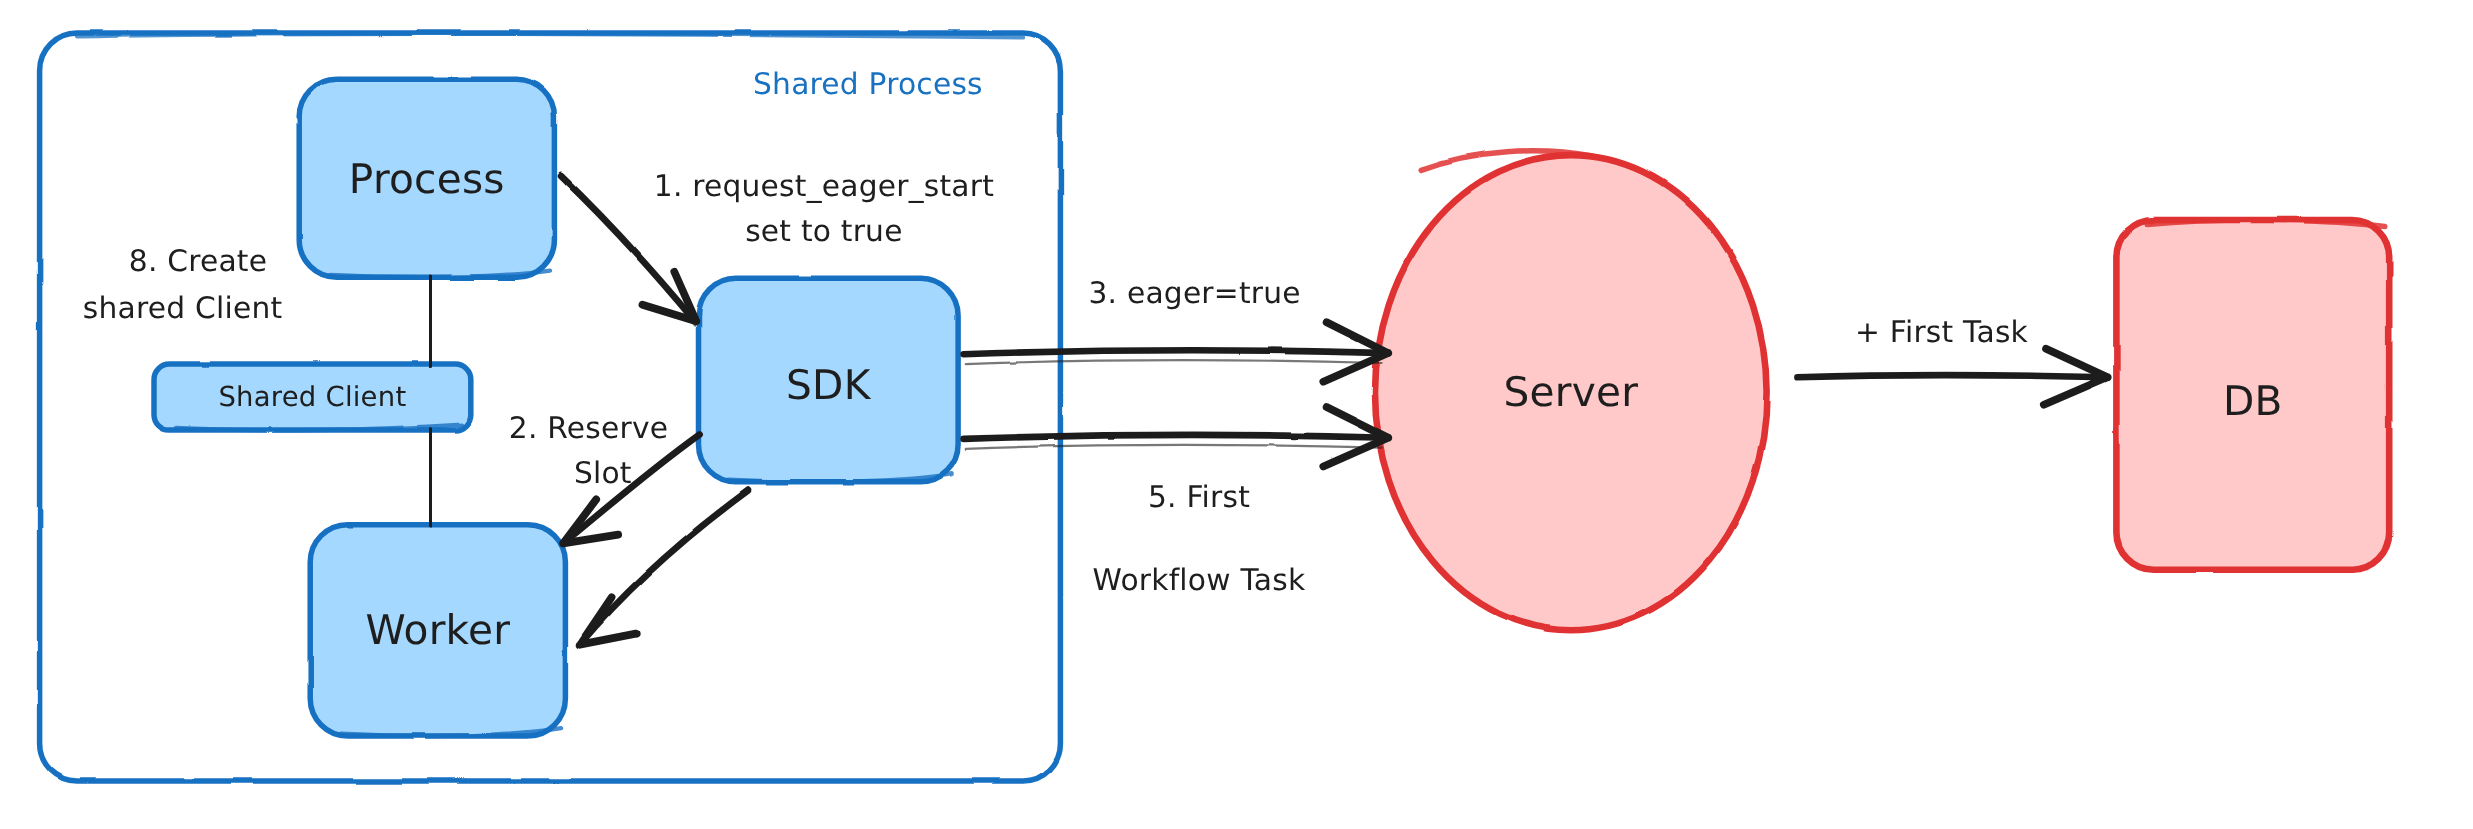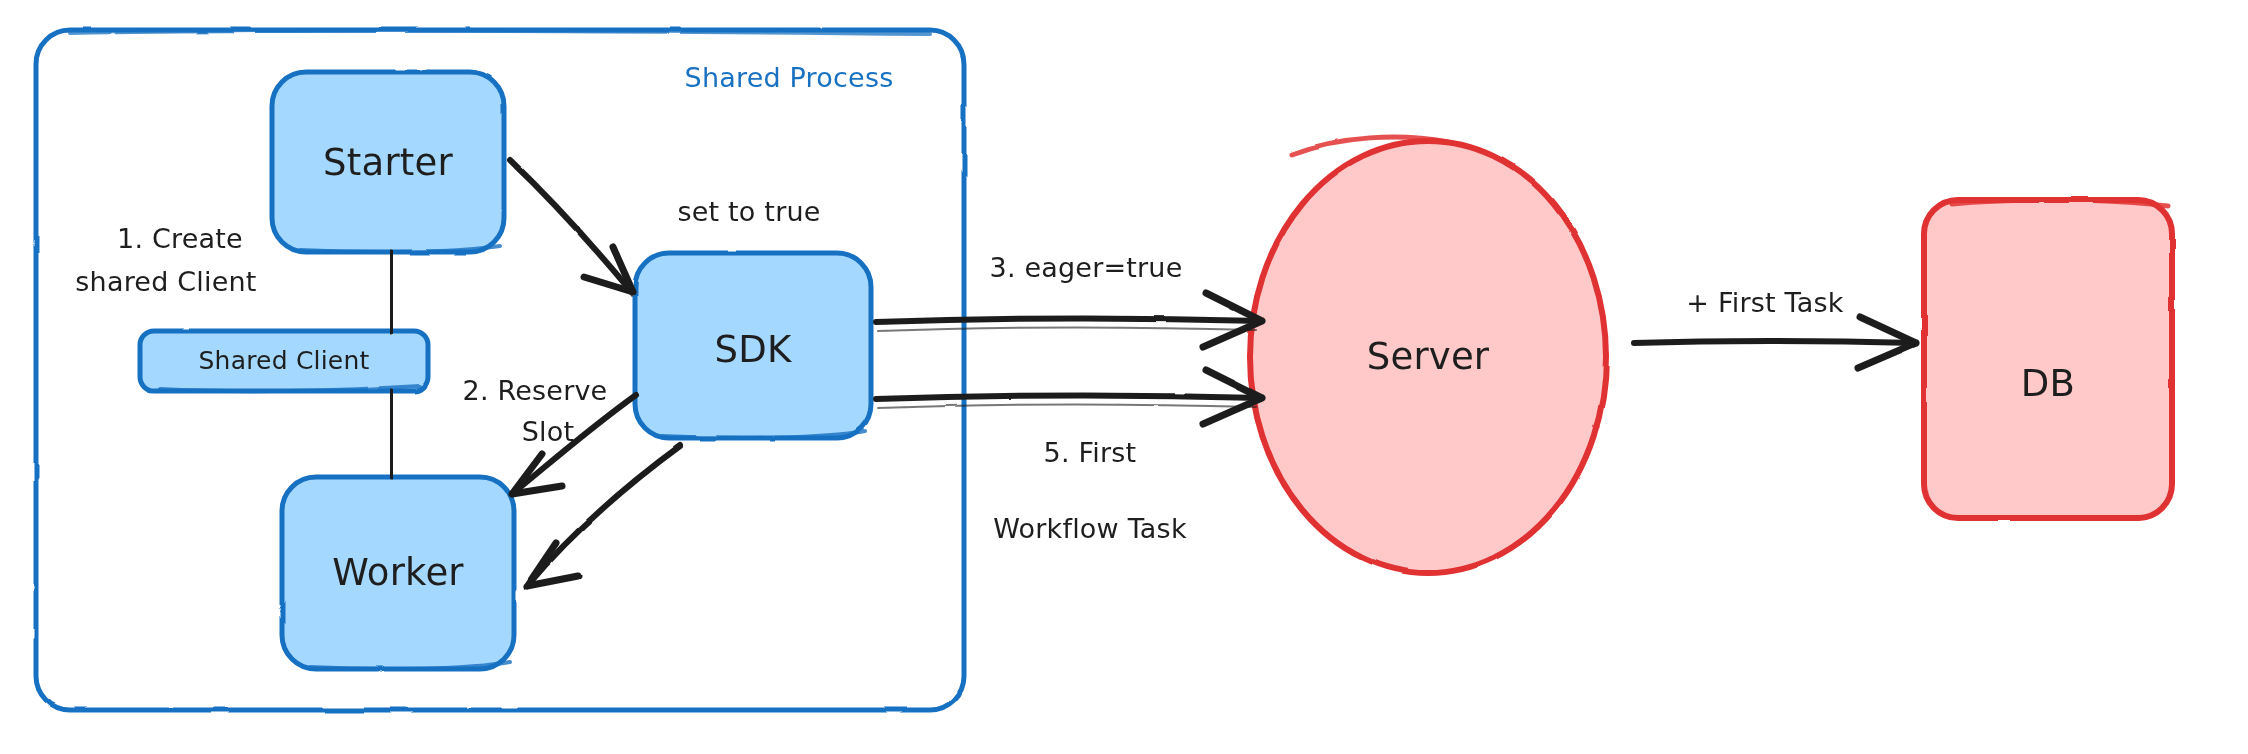--- a/index.html
+++ b/index.html
@@ -137,35 +137,36 @@
     </g>
 
     <g filter="url(#rough2)">
       <path d="M 1634 343 C 1730 340, 1840 341, 1916 343" fill="none" stroke="#1e1e1e" stroke-width="6" stroke-linecap="round"></path>
       <path d="M 1916 343 L 1860 317 M 1916 343 L 1858 368" fill="none" stroke="#1e1e1e" stroke-width="7" stroke-linecap="round" stroke-linejoin="round"></path>
     </g>
   </svg>
 
   <div class="label group-label lbl-center" style="left:789px; top:78px;">Shared Process</div>
 
-  <div class="label node-label lbl-center" style="left:388px; top:163px;">Starter</div>
+  <div class="label node-label lbl-center" style="left:388px; top:163px;">Process</div>
 
   <div class="label node-label-sm lbl-center" style="left:284px; top:361px;">Shared Client</div>
 
   <div class="label node-label lbl-center" style="left:398px; top:573px;">Worker</div>
 
   <div class="label node-label lbl-center" style="left:753px; top:350px;">SDK</div>
 
   <div class="label node-label lbl-center" style="left:1428px; top:357px;">Server</div>
 
-  <div class="label node-label lbl-center" style="left:2048px; top:365px;margin-top:19px;">DB</div>
+  <div class="label node-label lbl-center" style="left:2048px; top:365px;">DB</div>
 
+  <div class="label edge-label lbl-center" style="left:749px; top:171px;">1. request_eager_start</div>
   <div class="label edge-label lbl-center" style="left:749px; top:212px;">set to true</div>
 
-  <div class="label edge-label lbl-center" style="left:180px; top:239px;">1. Create</div>
+  <div class="label edge-label lbl-center" style="left:180px; top:239px;">8. Create</div>
   <div class="label edge-label lbl-center" style="left:166px; top:282px;">shared Client</div>
 
   <div class="label edge-label lbl-center" style="left:535px; top:391px;">2. Reserve</div>
   <div class="label edge-label lbl-center" style="left:528px; top:432px;margin-left:20px;">Slot</div>
 
   <div class="label edge-label lbl-center" style="left:1086px; top:268px;">3. eager=true</div>
 
   <div class="label edge-label lbl-center" style="left:1090px; top:453px;">5. First</div>
   <div class="label edge-label lbl-center" style="left:1090px; top:494px;margin-top:35px;">Workflow Task</div>
 

